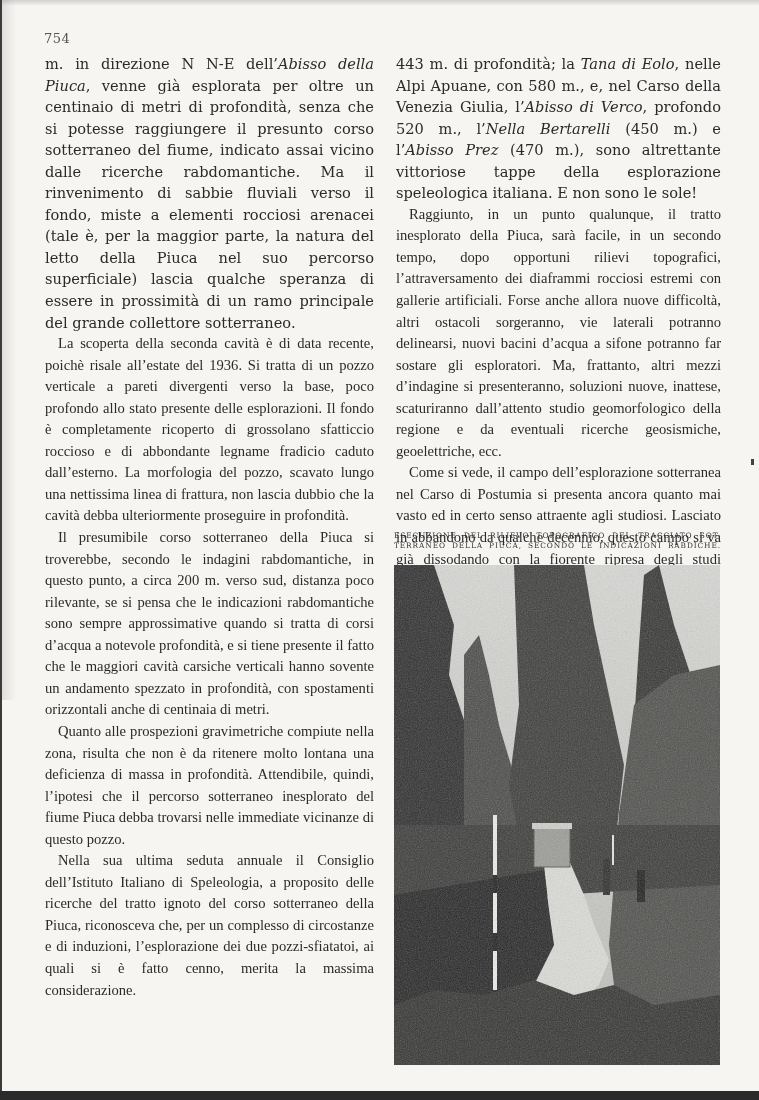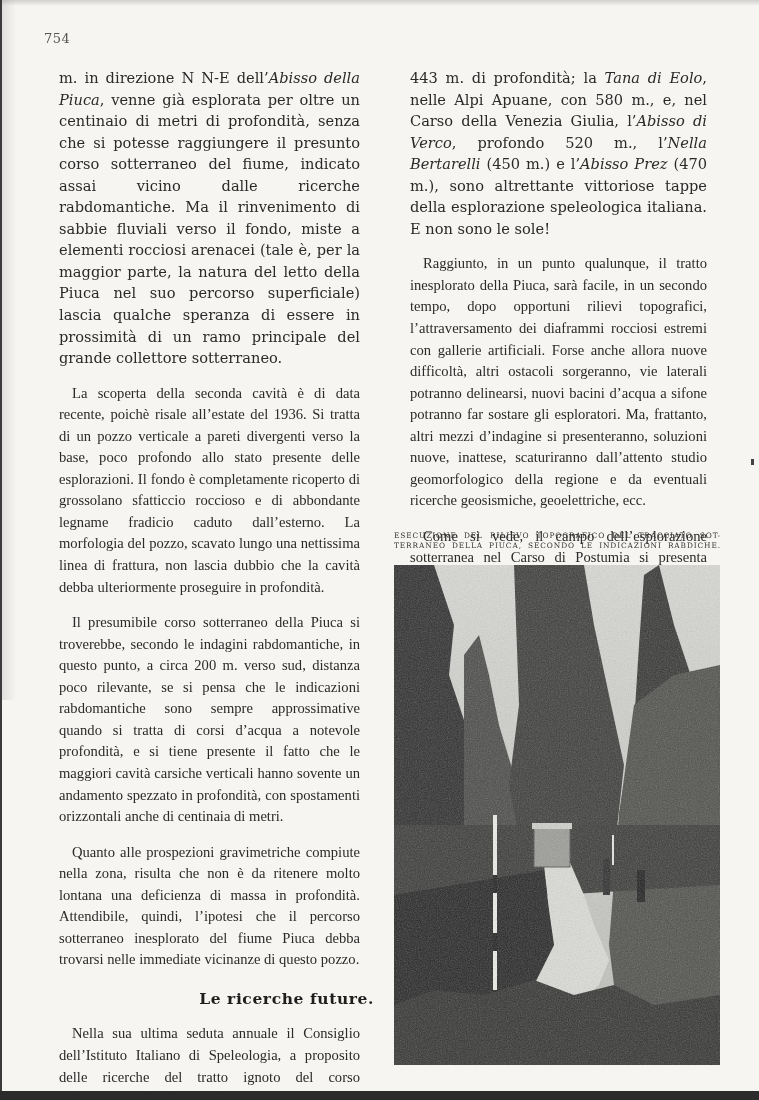--- a/index.html
+++ b/index.html
@@ -13,21 +13,21 @@
   .shade-left { position: absolute; left: 2px; top: 0; width: 14px; height: 700px;
     background: linear-gradient(to right, rgba(120,120,120,0.18), rgba(120,120,120,0)); }
   .edge-top { position: absolute; left: 0; top: 0; width: 759px; height: 6px;
     background: linear-gradient(to bottom, rgba(140,140,140,0.35), rgba(140,140,140,0)); }
   .edge-bottom { position: absolute; left: 0; top: 1091px; width: 759px; height: 9px; background: #2b2b2b; }
   .page-number { position: absolute; left: 44px; top: 31px; font-size: 13px; color: #555; letter-spacing: 0.5px; }
 
   .col { position: absolute; top: 53px; font-size: 14.6px; line-height: 21.55px; text-align: justify; hyphens: manual; }
   .col-left { left: 45px; width: 329px; }
   .col-right { left: 396px; width: 325px; }
-  .col p { margin: 14px; text-indent: 0; }
+  .col p { margin: 0; text-indent: 0; }
   .col p.indent { text-indent: 13px; font-family: Liberation Serif, serif; }
   .col i { font-style: italic; }
 
   .section-heading { font-family: "DejaVu Serif", serif; font-weight: bold; font-size: 15.5px;
     text-align: right; margin: 17px 0 1px 0; letter-spacing: 0.6px; color: #1e1e1e; }
   .signature { font-weight: bold; font-size: 15.5px; text-align: right; margin-top: 13px; letter-spacing: 0.8px; color: #1e1e1e; }
 
   .caption { position: absolute; left: 394px; top: 531px; width: 327px; font-size: 7.4px; line-height: 9.5px;
     letter-spacing: 0.9px; text-align: justify; text-align-last: justify; color: #333; }
   .caption span { display: block; }
@@ -47,21 +47,20 @@
 
 <div class="page-number">754</div>
 
 <div class="col col-left">
   <div id="left-body">
       <p><span>m. in direzione N N-E dell’</span><i>Abisso della Piuca</i><span>, venne già esplorata per oltre un centinaio di metri di profondità, senza che si potesse raggiungere il presunto corso sotterraneo del fiume, indicato assai vicino dalle ricerche rabdomantiche. Ma il rinvenimento di sabbie fluviali verso il fondo, miste a elementi rocciosi arenacei (tale è, per la maggior parte, la natura del letto della Piuca nel suo percorso superficiale) lascia qualche speranza di essere in prossimità di un ramo principale del grande collettore sotterraneo.</span></p>
       <p class="indent"><span>La scoperta della seconda cavità è di data recente, poichè risale all’estate del 1936. Si tratta di un pozzo verticale a pareti divergenti verso la base, poco profondo allo stato presente delle esplorazioni. Il fondo è completamente ricoperto di grossolano sfatticcio roccioso e di abbondante legname fradicio caduto dall’esterno. La morfologia del pozzo, scavato lungo una nettissima linea di frattura, non lascia dubbio che la cavità debba ulteriormente proseguire in profondità.</span></p>
       <p class="indent"><span>Il presumibile corso sotterraneo della Piuca si troverebbe, secondo le indagini rabdomantiche, in questo punto, a circa 200 m. verso sud, distanza poco rilevante, se si pensa che le indicazioni rabdomantiche sono sempre approssimative quando si tratta di corsi d’acqua a notevole profondità, e si tiene presente il fatto che le maggiori cavità carsiche verticali hanno sovente un andamento spezzato in profondità, con spostamenti orizzontali anche di centinaia di metri.</span></p>
       <p class="indent"><span>Quanto alle prospezioni gravimetriche compiute nella zona, risulta che non è da ritenere molto lontana una deficienza di massa in profondità. Attendibile, quindi, l’ipotesi che il percorso sotterraneo inesplorato del fiume Piuca debba trovarsi nelle immediate vicinanze di questo pozzo.</span></p>
     </div>
-  <div class="section-heading">Le ricerche future.</div>
   <div id="section-body">
       <p class="indent"><span>Nella sua ultima seduta annuale il Consiglio dell’Istituto Italiano di Speleologia, a proposito delle ricerche del tratto ignoto del corso sotterraneo della Piuca, riconosceva che, per un complesso di circostanze e di induzioni, l’esplorazione dei due pozzi-sfiatatoi, ai quali si è fatto cenno, merita la massima considerazione.</span></p>
     </div>
 </div>
 
 <div class="col col-right">
   <div id="right-body">
       <p><span>443 m. di profondità; la </span><i>Tana di Eolo</i><span>, nelle Alpi Apuane, con 580 m., e, nel Carso della Venezia Giulia, l’</span><i>Abisso di Verco</i><span>, profondo 520 m., l’</span><i>Nella Bertarelli</i><span> (450 m.) e l’</span><i>Abisso Prez</i><span> (470 m.), sono altrettante vittoriose tappe della esplorazione speleologica italiana. E non sono le sole!</span></p>
       <p class="indent"><span>Raggiunto, in un punto qualunque, il tratto inesplorato della Piuca, sarà facile, in un secondo tempo, dopo opportuni rilievi topografici, l’attraversamento dei diaframmi rocciosi estremi con gallerie artificiali. Forse anche allora nuove difficoltà, altri ostacoli sorgeranno, vie laterali potranno delinearsi, nuovi bacini d’acqua a sifone potranno far sostare gli esploratori. Ma, frattanto, altri mezzi d’indagine si presenteranno, soluzioni nuove, inattese, scaturiranno dall’attento studio geomorfologico della regione e da eventuali ricerche geosismiche, geoelettriche, ecc.</span></p>
       <p class="indent"><span>Come si vede, il campo dell’esplorazione sotterranea nel Carso di Postumia si presenta ancora quanto mai vasto ed in certo senso attraente agli studiosi. Lasciato in abbandono da qualche decennio, questo campo si va già dissodando con la fiorente ripresa degli studi italiani, validamente sostenuti dal Governo fascista.</span></p>

